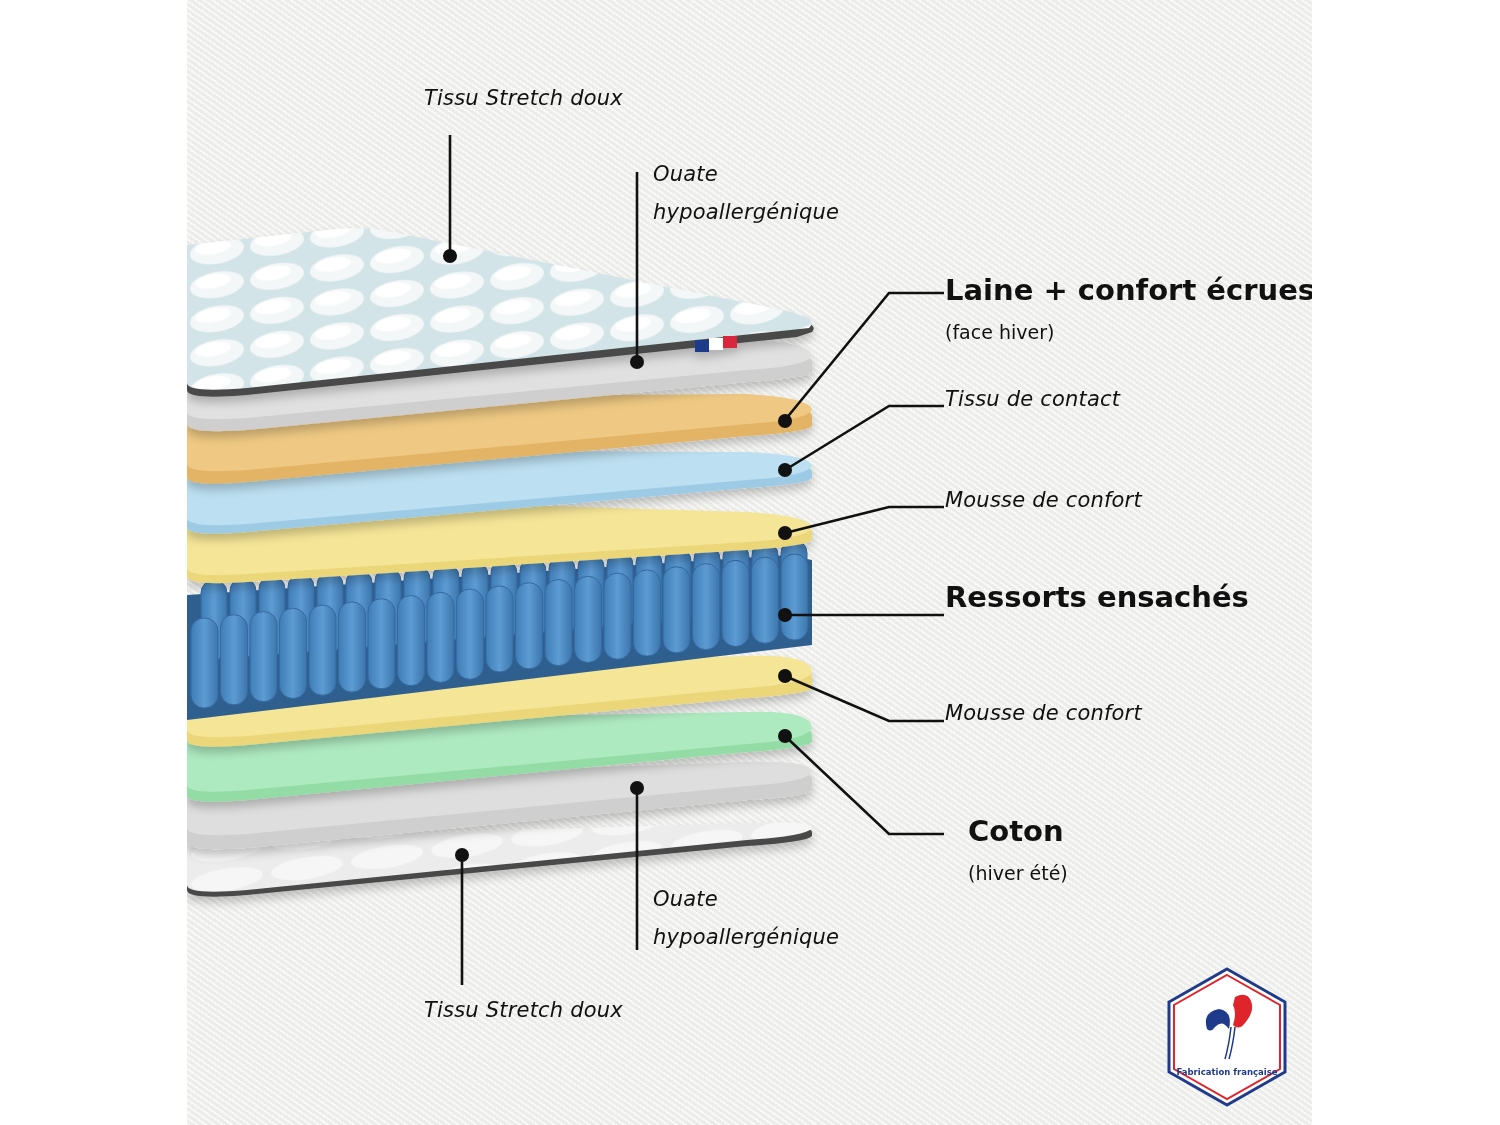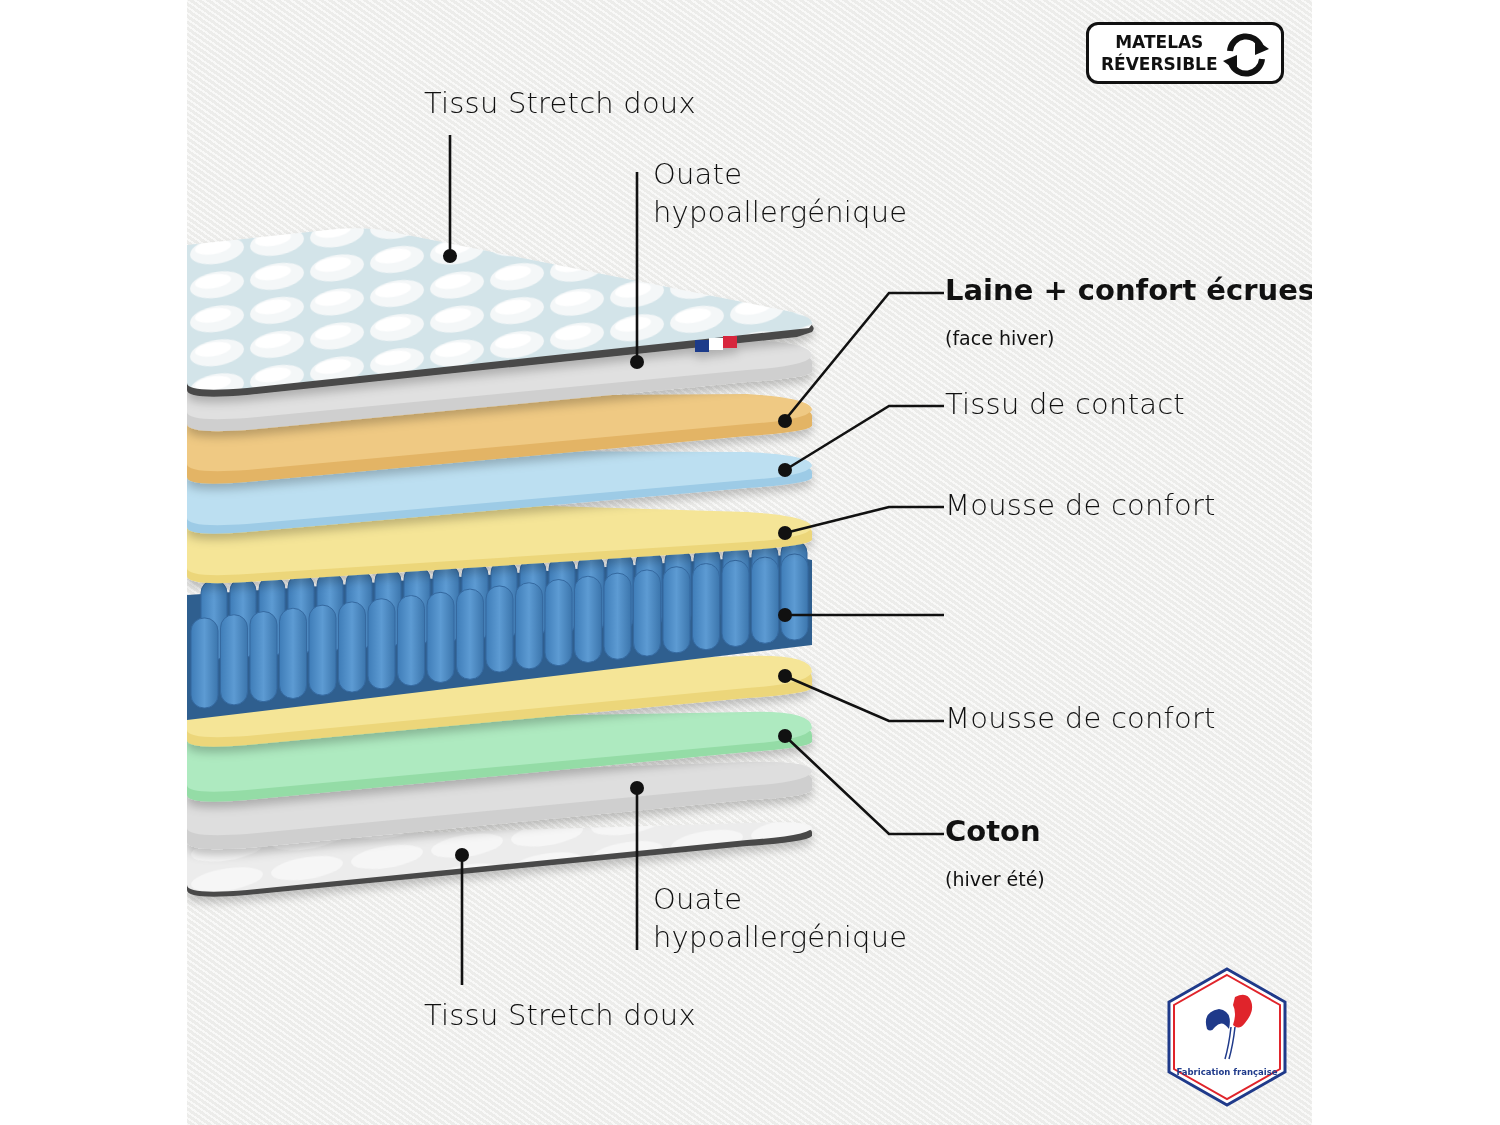--- a/index.html
+++ b/index.html
@@ -1,23 +1,23 @@
 <!DOCTYPE html>
 <html><head>
 <meta charset="utf-8">
 <style>
   html, body { margin:0; padding:0; }
   body { width:1500px; height:1125px; background:#ffffff; position:relative; overflow:hidden; font-family:"DejaVu Sans", sans-serif; }
   .canvas { position:absolute; left:187px; top:0; width:1125px; height:1125px; background:#f1f1ef;
     background-image: repeating-linear-gradient(35deg, rgba(255,255,255,0.55) 0 2px, rgba(0,0,0,0.02) 2px 5px); overflow:hidden; }
   svg.diagram { position:absolute; left:0; top:0; }
   .label { position:absolute; color:#111; white-space:nowrap; }
-  .lbl-light { font-size:29px; font-weight:300; letter-spacing:0.2px; font-family:"DejaVu Sans", sans-serif; }
+  .lbl-light { font-size:21px; font-weight:300; letter-spacing:0.2px; font-family:"DejaVu Sans", sans-serif;font-style:italic; }
   .lbl-bold { font-size:29px; font-weight:bold; font-family:"DejaVu Sans", sans-serif; }
-  .lbl-sub { font-size:19px; font-family:"DejaVu Sans", sans-serif; margin-top:20px; }
+  .lbl-sub { font-size:19px; font-family:"DejaVu Sans", sans-serif; margin-top:14px; }
   .two-line { line-height:38px; }
   .badge { position:absolute; left:899px; top:22px; width:198px; height:62px; border:3.5px solid #111; border-radius:12px; background:#fff; box-sizing:border-box; }
   .badge-text { position:absolute; left:12px; top:6px; font-weight:bold; font-size:17px; line-height:22px; text-align:center; color:#111; font-family:"DejaVu Sans", sans-serif; }
   .badge-icon { position:absolute; right:10px; top:6px; }
   .fab { position:absolute; left:980px; top:967px; }
 </style>
 </head>
 <body>
 
 <div class="canvas">
@@ -177,44 +177,33 @@
     <div>Ouate</div>
     <div>hypoallergénique</div>
   </div>
   <div class="label" style="left:758px; top:273px;">
     <div class="lbl-bold">Laine + confort écrues</div>
     <div class="lbl-sub">(face hiver)</div>
   </div>
   <div class="label lbl-light" style="left:758px; top:387px;">Tissu de contact</div>
   <div class="label lbl-light" style="left:758px; top:488px;">Mousse de confort</div>
   <div class="label lbl-bold two-line" style="left:758px; top:578px;">
+    <div>Ressorts ensachés</div>
   </div>
   <div class="label lbl-light" style="left:758px; top:701px;">Mousse de confort</div>
-  <div class="label" style="left:758px; top:814px;">
+  <div class="label" style="left:781px; top:814px;">
     <div class="lbl-bold">Coton</div>
     <div class="lbl-sub">(hiver été)</div>
   </div>
   <div class="label lbl-light two-line" style="left:466px; top:880px;">
     <div>Ouate</div>
     <div>hypoallergénique</div>
   </div>
   <div class="label lbl-light" style="left:237px; top:998px;">Tissu Stretch doux</div>
 
-  <div class="badge">
-    <div class="badge-text">
-      <div>MATELAS</div>
-      <div>RÉVERSIBLE</div>
-    </div>
-    <svg class="badge-icon" width="50" height="48" viewBox="0 0 50 48">
-      <path d="M9 20 A16 16 0 0 1 40 16" stroke="#111" stroke-width="6" fill="none"></path>
-      <polygon points="34,8 48,18 34,24" fill="#111"></polygon>
-      <path d="M41 28 A16 16 0 0 1 10 32" stroke="#111" stroke-width="6" fill="none"></path>
-      <polygon points="16,40 2,30 16,24" fill="#111"></polygon>
-    </svg>
-  </div>
 
   <svg class="fab" width="120" height="140" viewBox="0 0 120 140">
     <polygon points="60,2 118,35 118,105 60,138 2,105 2,35" fill="#fff" stroke="#1f3a8a" stroke-width="3"></polygon>
     <polygon points="60,8 113,38 113,102 60,132 7,102 7,38" fill="none" stroke="#e0242b" stroke-width="2"></polygon>
     <g>
       <path d="M40 62 Q35 45 52 42 Q66 44 62 62 Q55 52 48 60 Q44 66 40 62 Z" fill="#1f3a8a"></path>
       <path d="M68 30 Q80 24 84 34 Q88 44 78 56 Q72 64 66 58 Q70 46 66 38 Z" fill="#e0242b"></path>
       <path d="M64 60 Q62 78 58 92" stroke="#1f3a8a" stroke-width="1.5" fill="none"></path>
       <path d="M68 60 Q66 78 62 92" stroke="#1f3a8a" stroke-width="1.5" fill="none"></path>
     </g>

